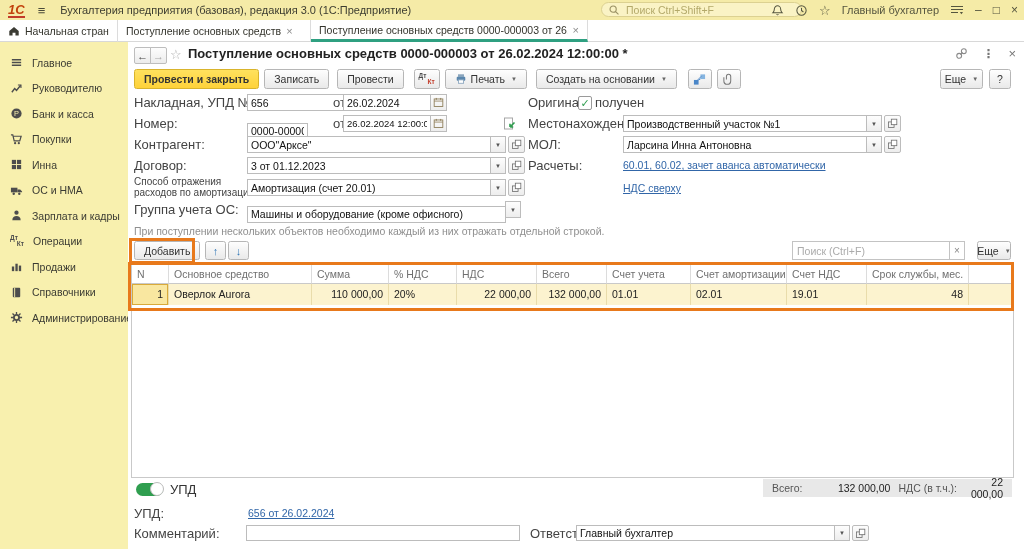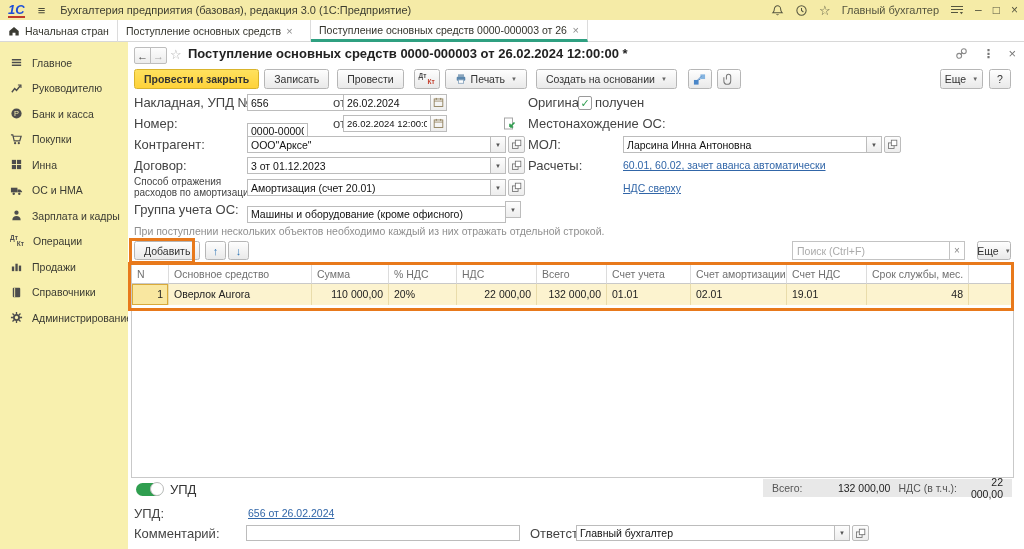--- a/index.html
+++ b/index.html
@@ -3,21 +3,21 @@
 <meta charset="utf-8">
 <style>
   html,body{margin:0;padding:0}
   body{width:1024px;height:549px;position:relative;overflow:hidden;background:#fff;
        font-family:"Liberation Sans","DejaVu Sans",sans-serif;font-size:11px;color:#333}
   .abs{position:absolute}
   .ic{display:inline-flex;align-items:center;justify-content:center;flex:none}
 
   
   .titlebar{position:absolute;left:0;top:0;width:1024px;height:20px;background:#f5eba7;display:flex;align-items:center}
-  .logo1c{margin-left:8px;font-weight:bold;font-style:italic;font-size:13px;color:#1d4ed8;border-bottom:2px solid #c23b2a;line-height:13px}
+  .logo1c{margin-left:8px;font-weight:bold;font-style:italic;font-size:13px;color:#c2410c;border-bottom:2px solid #c23b2a;line-height:13px}
   .tb-burger{margin-left:13px;font-size:13px;color:#4a4a3a}
   .tb-title{margin-left:15px;color:#3c3c30}
   .tb-search{position:absolute;left:601px;top:2px;width:201px;height:15px;background:#faf3c5;border:1px solid #dcd191;border-radius:8px;display:flex;align-items:center;padding:0 6px;gap:4px;box-sizing:border-box}
   .tb-search input{border:none;background:transparent;outline:none;width:100%;font-family:inherit;font-size:10.5px;color:#8a815a}
   .tb-search input::placeholder{color:#b3a96a}
   .tb-right{position:absolute;right:6px;top:0;height:20px;display:flex;align-items:center;gap:11px;color:#55553f}
   .wbtn{font-size:12px;color:#55553f;cursor:pointer}
 
   
   .tabbar{position:absolute;left:0;top:20px;width:1024px;height:22px;background:#fff;border-bottom:1px solid #d8d8d8;display:flex;box-sizing:border-box}
@@ -93,20 +93,29 @@
   .toggle{position:absolute;left:8px;top:441px;width:27px;height:13px;background:#2f9e4f;border-radius:7px;cursor:pointer}
   .toggle .knob{position:absolute;right:-1px;top:-1px;width:14px;height:14px;background:#fff;border:1px solid #bbb;border-radius:50%;box-sizing:border-box}
 </style>
 </head>
 <body>
 
 <div class="titlebar">
   <span class="logo1c">1С</span>
   <span class="tb-burger">≡</span>
   <span class="tb-title">Бухгалтерия предприятия (базовая), редакция 3.0  (1С:Предприятие)</span>
+  <div class="tb-search">
+    <span class="ic">
+      <svg width="12" height="12" viewBox="0 0 14 14">
+          <circle cx="6" cy="6" r="3.6" fill="none" stroke="#9a9164" stroke-width="1.3"></circle>
+          <path d="M8.8 8.8L12.2 12.2" stroke="#9a9164" stroke-width="1.3"></path>
+        </svg>
+    </span>
+    <input placeholder="Поиск Ctrl+Shift+F" style="">
+  </div>
   <div class="tb-right">
     <span class="ic">
       <svg width="13" height="13" viewBox="0 0 14 14">
           <path d="M7 2a3.4 3.4 0 0 1 3.4 3.4c0 2.6 1 3.4 1.5 3.9H2.1c.5-.5 1.5-1.3 1.5-3.9A3.4 3.4 0 0 1 7 2z" fill="none" stroke="#55553f" stroke-width="1.1"></path>
           <path d="M5.8 10.8a1.3 1.3 0 0 0 2.4 0" stroke="#55553f" fill="none"></path>
         </svg>
     </span>
     <span class="ic">
       <svg width="13" height="13" viewBox="0 0 14 14">
           <circle cx="7" cy="7" r="5" fill="none" stroke="#55553f" stroke-width="1.1"></circle>
@@ -402,20 +411,30 @@
     <span class="dd">▼</span>
   </div>
 
   <span class="lbl" style="left:400px;top:52px">Оригинал:</span>
   <span class="cb abs" style="left:450px;top:54px">
       <span>✓</span>
     </span>
   <span class="lbl" style="left:467px;top:52px">получен</span>
 
   <span class="lbl" style="left:400px;top:73px">Местонахождение ОС:</span>
+  <div class="fld" style="left:495px;top:73px">
+    <input class="inp" style="width: 244px;" value="Производственный участок №1">
+    <span class="dd">▼</span>
+    <span class="ob">
+        <svg width="11" height="11" viewBox="0 0 14 14">
+          <rect x="2" y="5" width="7" height="7" fill="none" stroke="#6a6a6a"></rect>
+          <rect x="5.5" y="1.5" width="7" height="7" fill="#fff" stroke="#6a6a6a"></rect>
+        </svg>
+      </span>
+  </div>
 
   <span class="lbl" style="left:400px;top:94px">МОЛ:</span>
   <div class="fld" style="left:495px;top:94px">
     <input class="inp" style="width: 244px;" value="Ларсина Инна Антоновна">
     <span class="dd">▼</span>
     <span class="ob">
         <svg width="11" height="11" viewBox="0 0 14 14">
           <rect x="2" y="5" width="7" height="7" fill="none" stroke="#6a6a6a"></rect>
           <rect x="5.5" y="1.5" width="7" height="7" fill="#fff" stroke="#6a6a6a"></rect>
         </svg>

